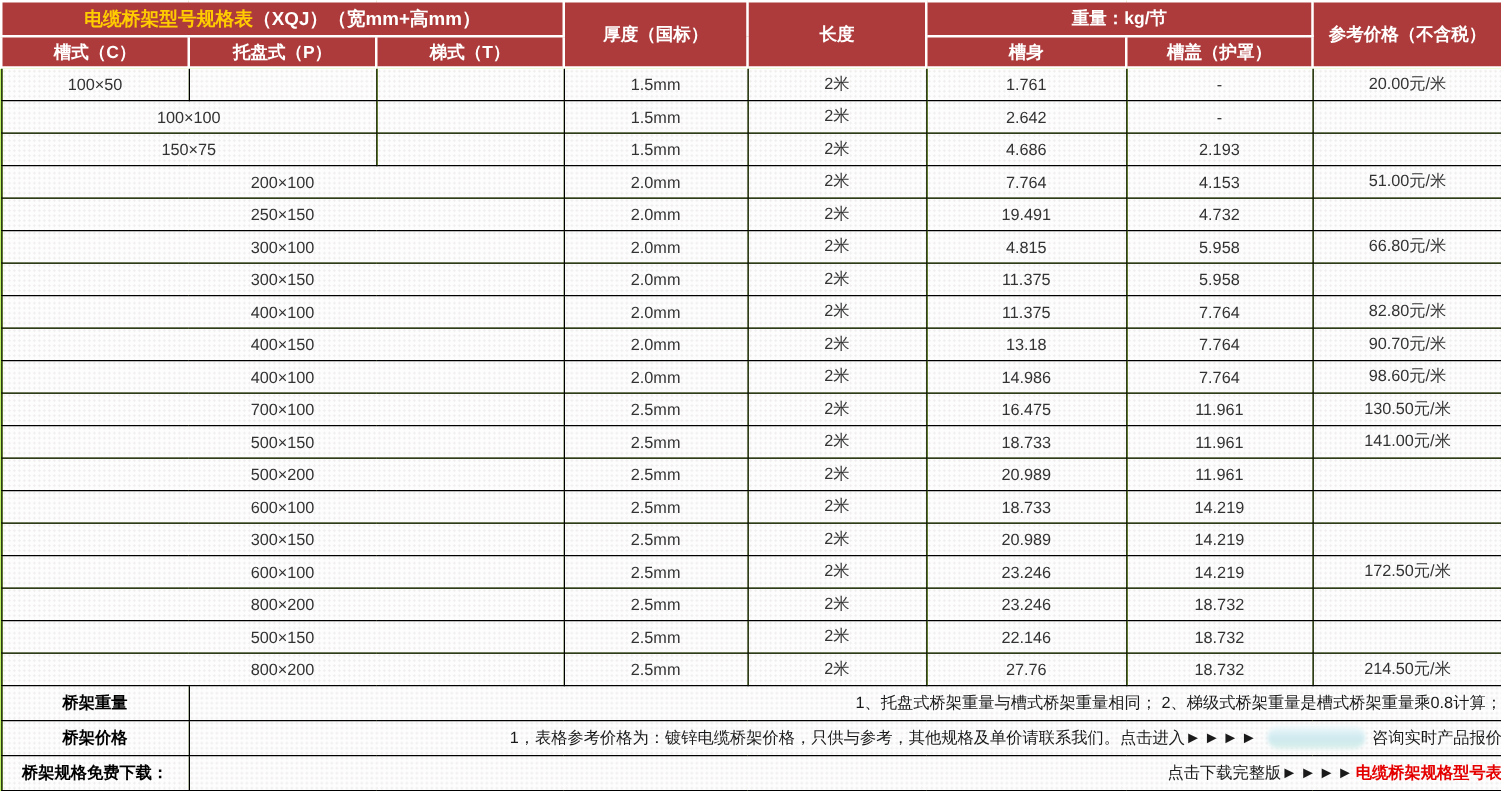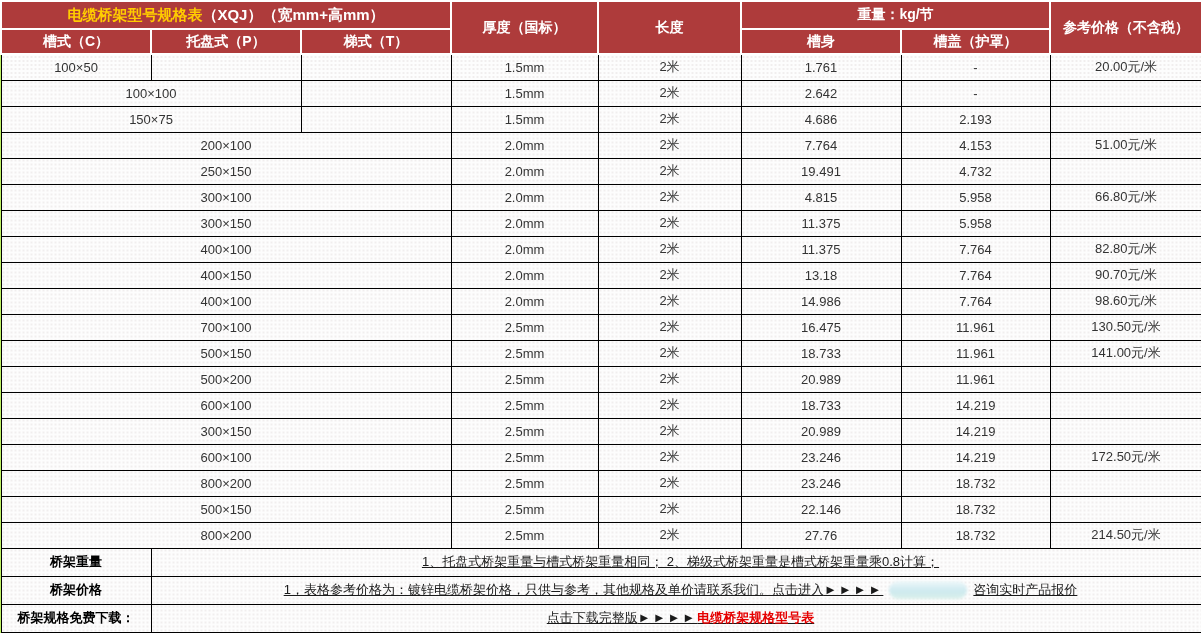--- a/index.html
+++ b/index.html
@@ -38,21 +38,21 @@
     white-space:nowrap;
   }
 
   
   tr.note-row { height:28px; }
   tr.note-row td {
     font-size:13px;
     white-space:nowrap;
   }
   td.note-label { font-weight:bold; color:#000; text-align:center; }
-  td.note-content { text-align:center; padding-left:8px; color:#1a1a1a;text-decoration:underline; }
+  td.note-content { text-align:right; padding-left:8px; color:#1a1a1a; }
   .arrows { letter-spacing:2px; }
   .red-link { color:#e50000; font-weight:bold; text-decoration:none; cursor:pointer; }
   .blur-pill {
     display:inline-block;
     width:78px; height:18px;
     margin:0 6px; vertical-align:middle;
     border-radius:9px;
     background:linear-gradient(180deg,#eef8fa 0%,#cde9ef 55%,#d9f0ea 100%);
     filter:blur(1.5px);
   }

